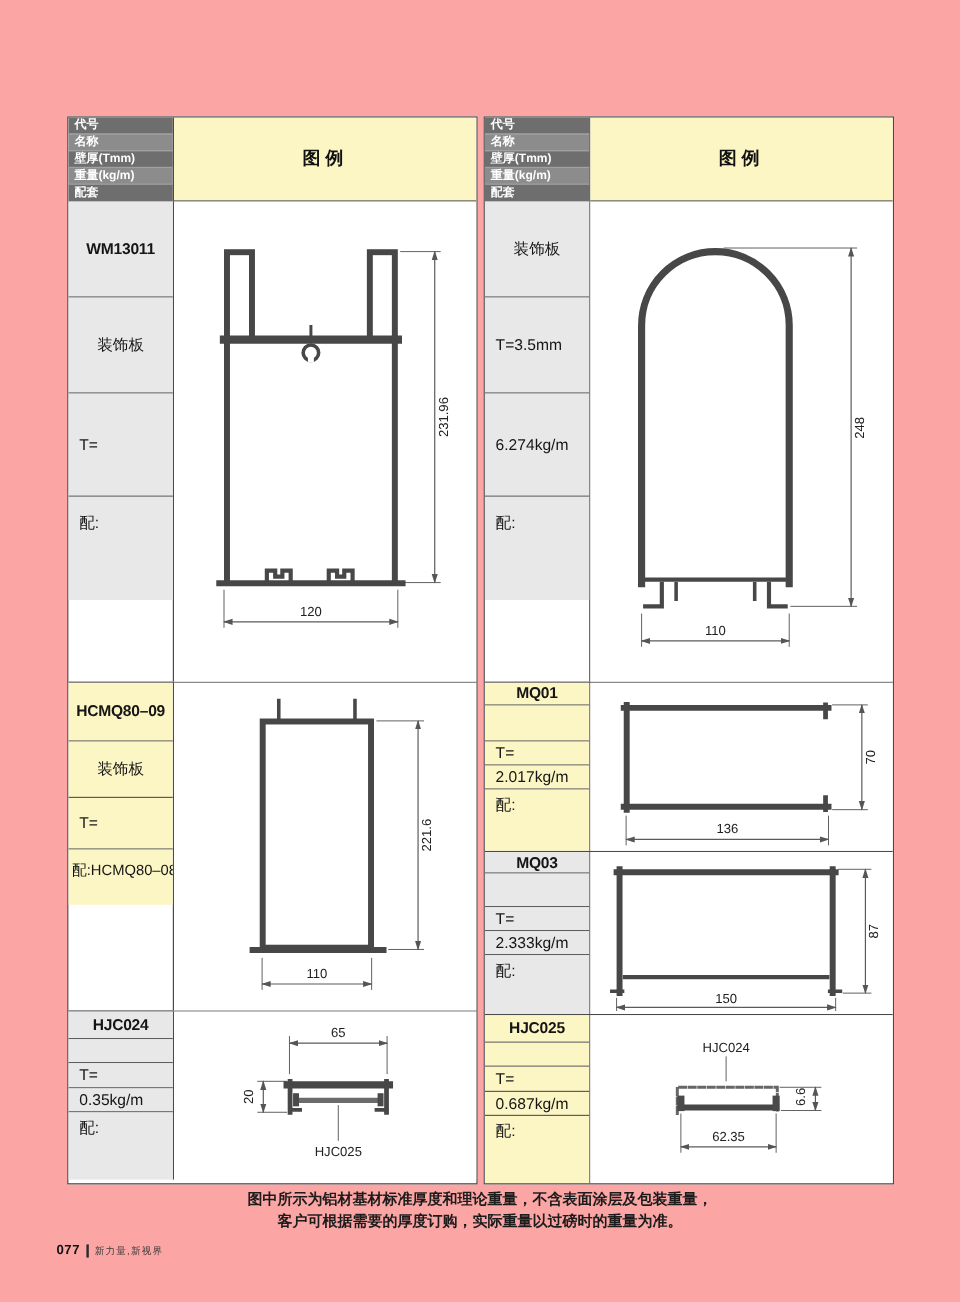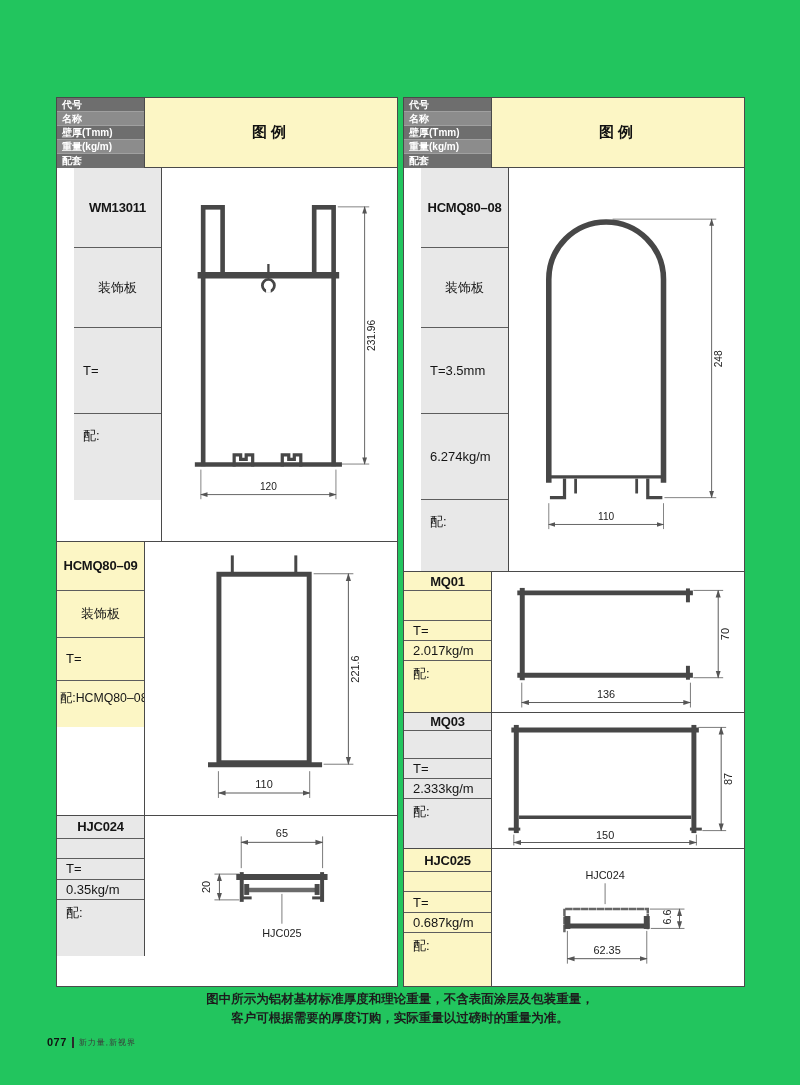--- a/index.html
+++ b/index.html
@@ -1,30 +1,30 @@
 <!DOCTYPE html>
 <html><head>
 <meta charset="utf-8">
 <style>
   html,body{margin:0;padding:0;}
   body{background:#ffffff;}
-  .page{position:relative;width:800px;height:1085px;background:#22c55e;font-family:"Liberation Sans",sans-serif;overflow:hidden;}
+  .page{position:relative;width:800px;height:1085px;background:#fca5a5;font-family:"Liberation Sans",sans-serif;overflow:hidden;}
   .catalog{position:absolute;left:56px;top:97px;width:689px;display:flex;justify-content:space-between;}
   .half{width:342px;height:890px;border:1px solid #4a4a4a;box-sizing:border-box;background:#fff;overflow:hidden;}
   
   .hdr{display:flex;}
   .hcol{width:88px;display:flex;flex-direction:column;border-right:1px solid #4a4a4a;box-sizing:border-box;}
   .hc{height:14px;box-sizing:border-box;line-height:13px;font-size:10px;font-weight:bold;color:#fff;padding-left:5px;border-bottom:1px solid #a0a0a0;white-space:nowrap;}
   .hc:last-child{border-bottom:none;}
   .hc.dark{background:#6e6e6e;}
   .hc.mid{background:#8c8c8c;}
   .legend{flex:1;height:70px;background:#fcf6c5;display:flex;align-items:center;justify-content:center;font-weight:bold;font-size:15px;letter-spacing:4px;color:#111;border-bottom:1px solid #4a4a4a;box-sizing:border-box;}
   
   .block{display:flex;border-top:1px solid #4a4a4a;}
-  .hdr + .block{border-top:none;padding-left:17px;}
+  .hdr + .block{border-top:none;}
   .lcol{width:88px;display:flex;flex-direction:column;border-right:1px solid #4a4a4a;box-sizing:border-box;}
   .lc{box-sizing:border-box;border-bottom:1px solid #5d5d5d;display:flex;align-items:center;font-size:13px;color:#151515;overflow:hidden;}
   .lc:last-child{border-bottom:none;}
   .gray .lc{background:#e8e8e8;}
   .yellow .lc{background:#fcf6c5;}
   .code{justify-content:center;font-weight:bold;letter-spacing:-0.2px;}
   .name{justify-content:center;text-align:right;}
   .spec{padding-left:9px;}
   .acc{align-items:flex-start;}
   .dia{flex:1;background:#fff;position:relative;}
@@ -201,21 +201,20 @@
           <div class="hc mid">名称</div>
           <div class="hc dark">壁厚(Tmm)</div>
           <div class="hc mid">重量(kg/m)</div>
           <div class="hc dark">配套</div>
         </div>
         <div class="legend">图例</div>
       </div>
 
       <div class="block b403">
         <div class="lcol gray">
-          <div class="lc code">HCMQ80–08</div>
           <div class="lc name">装饰板</div>
           <div class="lc spec">T=3.5mm</div>
           <div class="lc spec">6.274kg/m</div>
           <div class="lc spec acc">配:</div>
         </div>
         <div class="dia">
           <svg viewBox="0 0 254 403" preserveAspectRatio="xMidYMid meet">
             <defs>
                 <marker id="a4" viewBox="0 0 10 10" refX="9" refY="5" markerWidth="8" markerHeight="8" orient="auto-start-reverse">
                   <path d="M0,1.8 L10,5 L0,8.2 z" fill="#555"></path>

